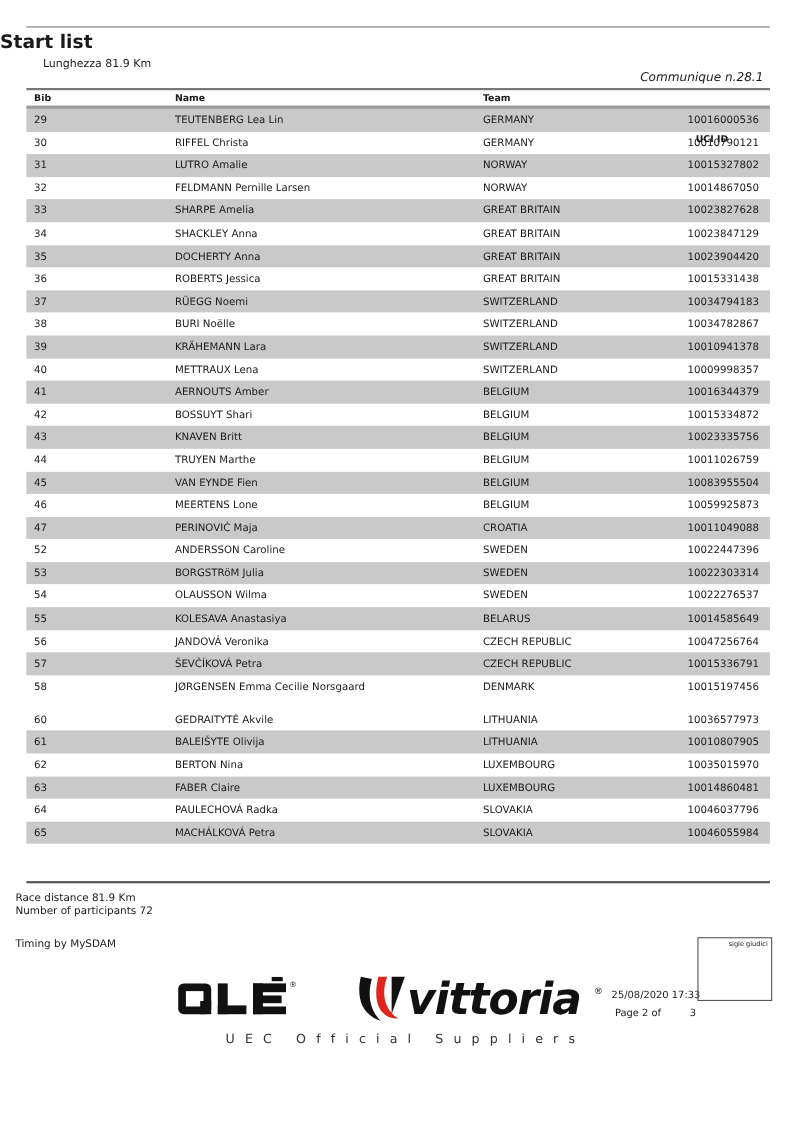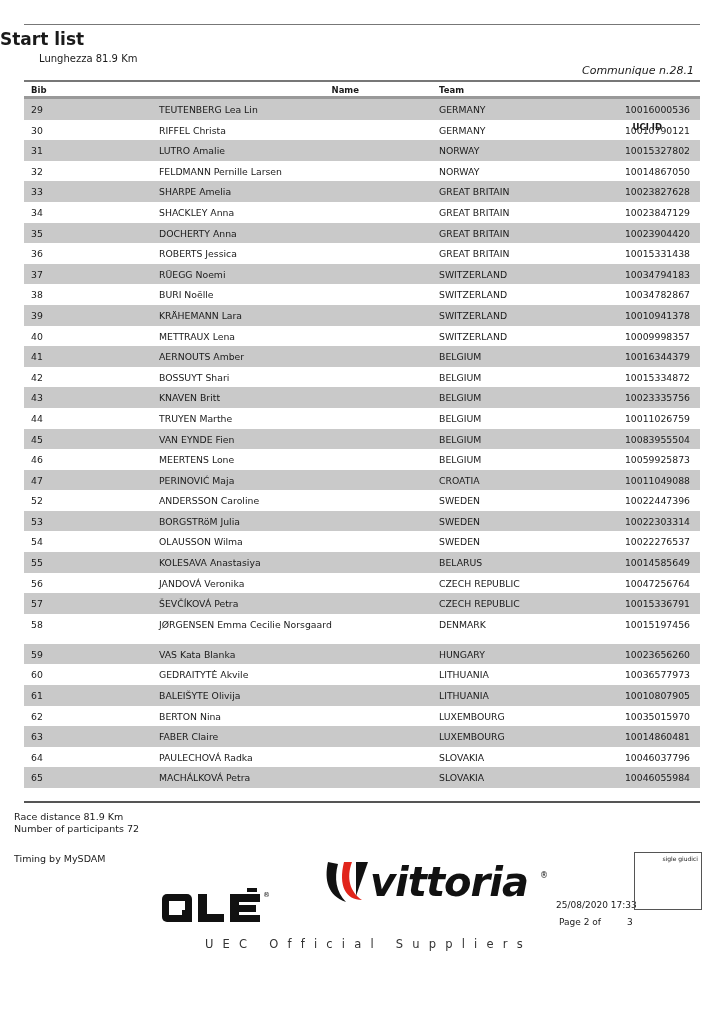--- a/index.html
+++ b/index.html
@@ -6,38 +6,38 @@
   body {
     width: 724px; height: 1024px; position: relative; overflow: hidden;
     font-family: "DejaVu Sans", sans-serif; color: #1a1a1a;
   }
   .rule-top { position: absolute; left: 24px; right: 24px; top: 24px; height: 1px; background: #777; }
   .title { position: absolute; left: 0; right: 0; top: 29px; text-align: left; font-weight: bold; font-size: 17px; }
   .length { position: absolute; left: 24px; top: 53px; font-size: 10px; margin-left: 15px; }
   .communique { position: absolute; right: 30px; top: 52px; font-size: 11px; font-style: italic; margin-top: 12px; }
   .table { position: absolute; left: 24px; width: 676px; top: 80px; }
   .thead { border-top: 2px solid #777; height: 14px; position: relative; font-weight: bold; font-size: 8.5px; }
-  .thead div { position: absolute; top: 3px; text-align: right; }
+  .thead div { position: absolute; top: 3px; }
   .thead-line { height: 3px; background: #999; }
   .row { position: relative; height: 20.6px; font-size: 9.3px; }
   .row.tall { height: 30px; }
   .row.shade { background: #c9c9c9; }
   .row div { position: absolute; top: 5px; }
   .c-bib { left: 7px; }
   .c-name { left: 135px; width: 200px; line-height: 11px; }
   .c-team { left: 415px; }
   .c-uci { right: 10px; text-align: right; }
   .thead .c-uci { right: 38px; margin-top: 37px; }
   .rule-bottom { position: absolute; left: 24px; right: 24px; top: 801px; height: 2px; background: #555; }
   .footer-text { position: absolute; left: 14px; font-size: 9.5px; }
   .meta { position: absolute; font-size: 9px; margin-top: 47px; }
   .sigle-box { position: absolute; left: 634px; top: 852px; width: 66px; height: 56px; border: 1px solid #555; }
   .sigle-box span { position: absolute; right: 3px; top: 2px; font-size: 6px; }
   .logo-ale { position: absolute; left: 160px; top: 888px; }
-  .logo-vittoria { position: absolute; left: 322px; top: 856px; }
+  .logo-vittoria { position: absolute; left: 322px; top: 882px; }
   .suppliers { position: absolute; left: 205px; top: 937px; font-size: 11.5px; letter-spacing: 9.2px; color: #333; }
 </style>
 </head>
 <body>
 
 <div class="rule-top"></div>
 <div class="title">Start list</div>
 <div class="length">Lunghezza 81.9 Km</div>
 <div class="communique">Communique n.28.1</div>
 
@@ -198,26 +198,20 @@
         <div class="c-bib">57</div>
         <div class="c-name">ŠEVČÍKOVÁ Petra</div>
         <div class="c-team">CZECH REPUBLIC</div>
         <div class="c-uci">10015336791</div>
       </div>
       <div class="row tall">
         <div class="c-bib">58</div>
         <div class="c-name">JØRGENSEN Emma Cecilie Norsgaard</div>
         <div class="c-team">DENMARK</div>
         <div class="c-uci">10015197456</div>
-      </div>
-      <div class="row shade">
-        <div class="c-bib">59</div>
-        <div class="c-name">VAS Kata Blanka</div>
-        <div class="c-team">HUNGARY</div>
-        <div class="c-uci">10023656260</div>
       </div>
       <div class="row">
         <div class="c-bib">60</div>
         <div class="c-name">GEDRAITYTĖ Akvile</div>
         <div class="c-team">LITHUANIA</div>
         <div class="c-uci">10036577973</div>
       </div>
       <div class="row shade">
         <div class="c-bib">61</div>
         <div class="c-name">BALEIŠYTE Olivija</div>

